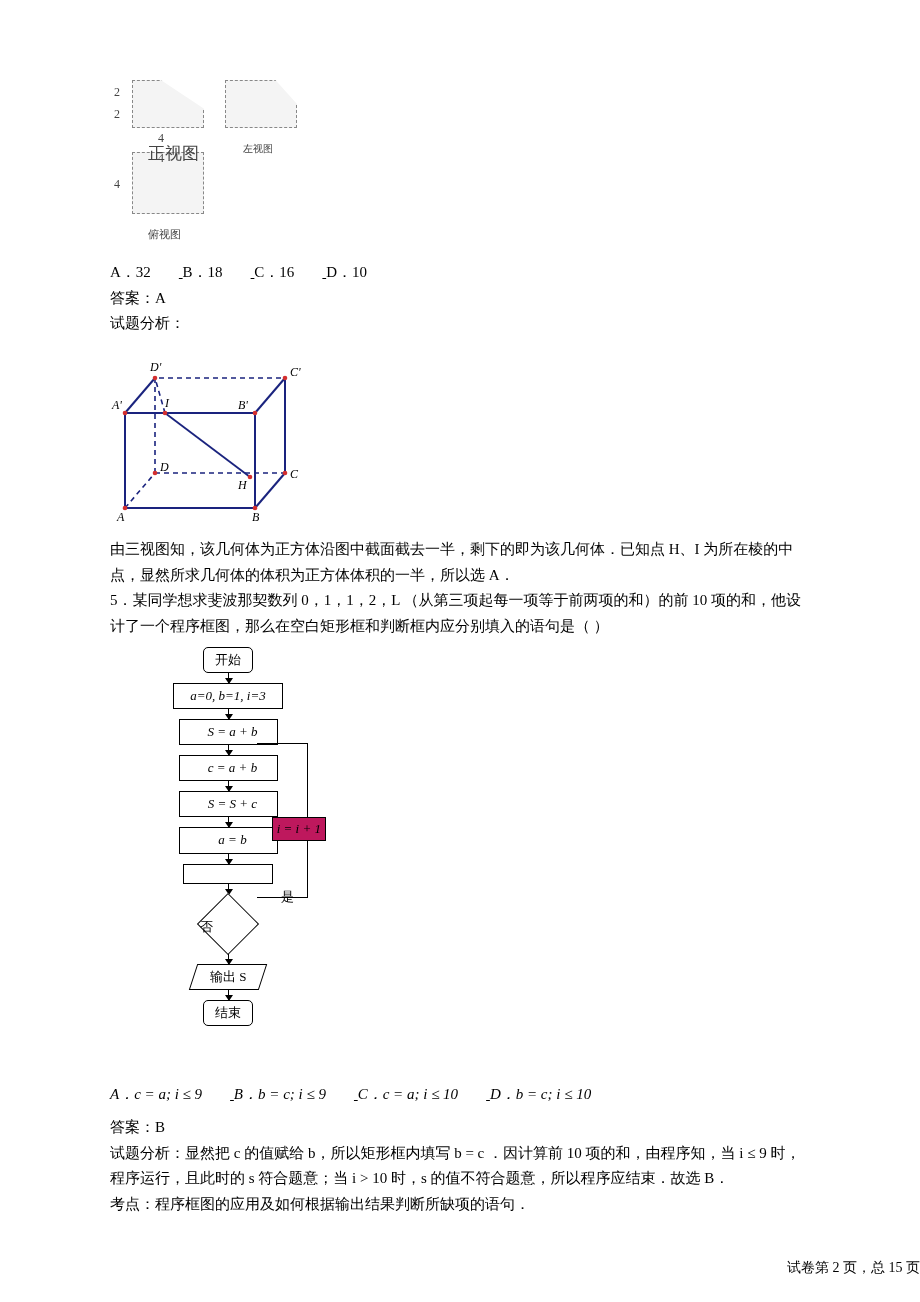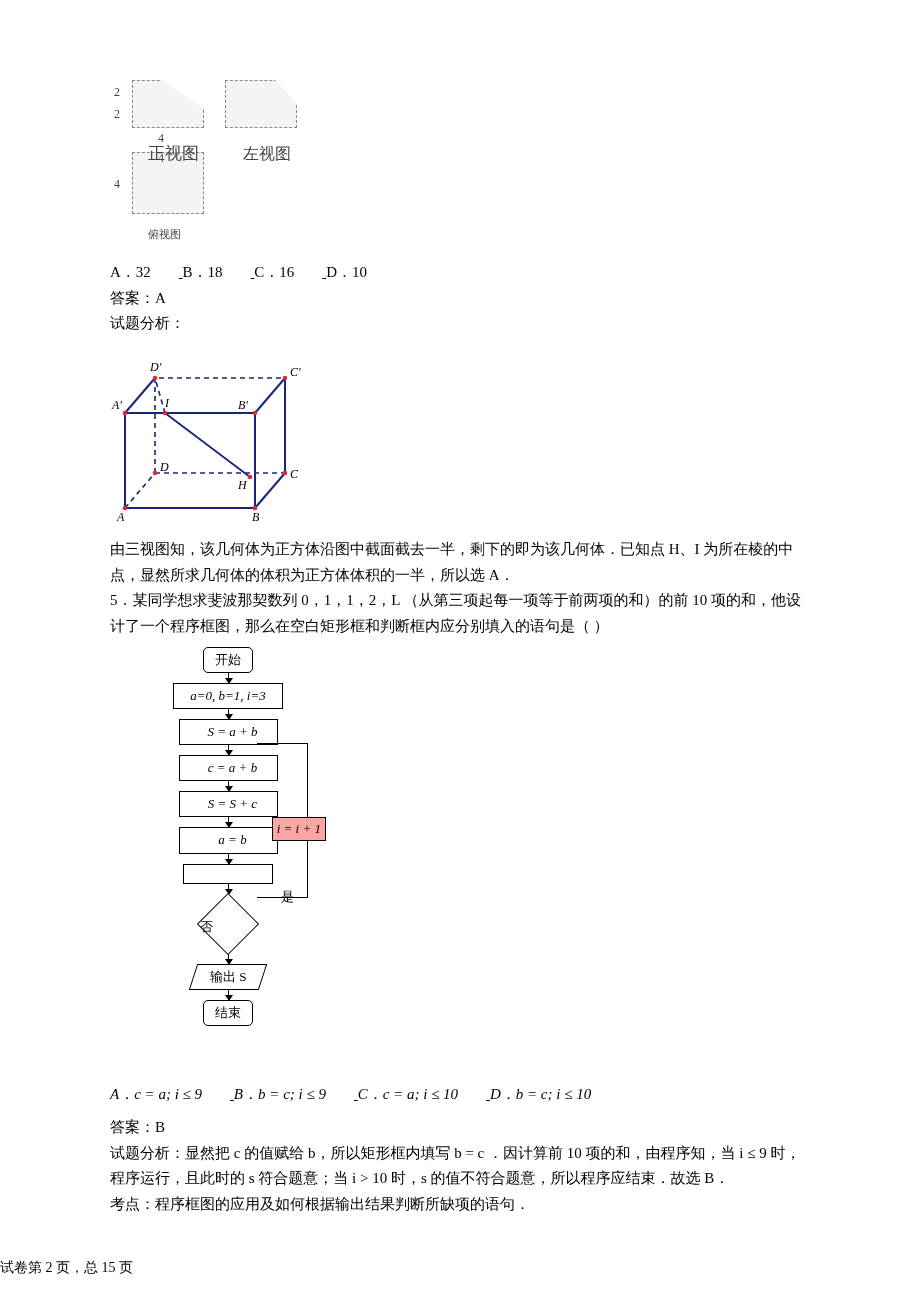--- a/index.html
+++ b/index.html
@@ -16,21 +16,21 @@
     min-height: 1302px;
     box-sizing: border-box;
     padding: 80px 110px 30px 110px;
     position: relative;
   }
   .footer {
     position: absolute;
     bottom: 22px;
     left: 0;
     right: 0;
-    text-align: left;
+    text-align: right;
     font-size: 14px;
     color: #000;
   }
   .option-line {
     font-family: "SimSun", serif;
     text-decoration: underline;
   }
   .option-line span.opt {
     display: inline-block;
     margin-right: 28px;
@@ -144,21 +144,21 @@
 
   
   <div class="three-views">
     <div class="tv-box tv-front"></div>
     <div class="tv-box tv-side"></div>
     <div class="tv-box tv-top"></div>
     <span class="tv-label" style="left:4px; top:2px;">2</span>
     <span class="tv-label" style="left:4px; top:24px;">2</span>
     <span class="tv-label" style="left:48px; top:48px;">4</span>
     <span class="tv-label" style="left:38px; top:60px; font-size:17px;">正视图</span>
-    <span class="tv-label" style="left:133px; top:60px; font-size:16px;">左视图</span>
+    <span class="tv-label" style="left:133px; top:60px; font-size:10px;">左视图</span>
     <span class="tv-label" style="left:48px; top:68px;">4</span>
     <span class="tv-label" style="left:4px; top:94px;">4</span>
     <span class="tv-label" style="left:38px; top:145px; font-size:11px;">俯视图</span>
   </div>
 
   <div class="option-line">
     <span class="opt">A．32</span>
     <span class="opt">B．18</span>
     <span class="opt">C．16</span>
     <span class="opt">D．10</span>
@@ -227,21 +227,21 @@
     <div class="fc-arrow"></div>
     <div class="fc-node fc-empty"></div>
     <div class="fc-arrow"></div>
     <div class="fc-diamond"></div>
     <div class="fc-arrow"></div>
     <div class="fc-node fc-io"><span>输出 S</span></div>
     <div class="fc-arrow"></div>
     <div class="fc-node fc-start">结束</div>
 
     <div style="position:absolute; right:10px; top:96px; bottom:128px; width:50px; border-right:1px solid #000; border-top:1px solid #000; border-bottom:1px solid #000;"></div>
-    <div class="fc-side" style="right:-8px; top:170px; border:1px solid #000; padding:0 4px; background:#fca5a5;"><span class="math">i = i + 1</span></div>
+    <div class="fc-side" style="right:-8px; top:170px; border:1px solid #000; padding:0 4px; background:#be185d;"><span class="math">i = i + 1</span></div>
     <div class="fc-yesno" style="right:24px; bottom:118px;">是</div>
     <div class="fc-yesno" style="left:62px; bottom:88px;">否</div>
   </div>
 
   <div class="option-line" style="font-family:'Times New Roman',serif;">
     <span class="opt math">A．c = a; i ≤ 9</span>
     <span class="opt math">B．b = c; i ≤ 9</span>
     <span class="opt math">C．c = a; i ≤ 10</span>
     <span class="opt math">D．b = c; i ≤ 10</span>
   </div>

